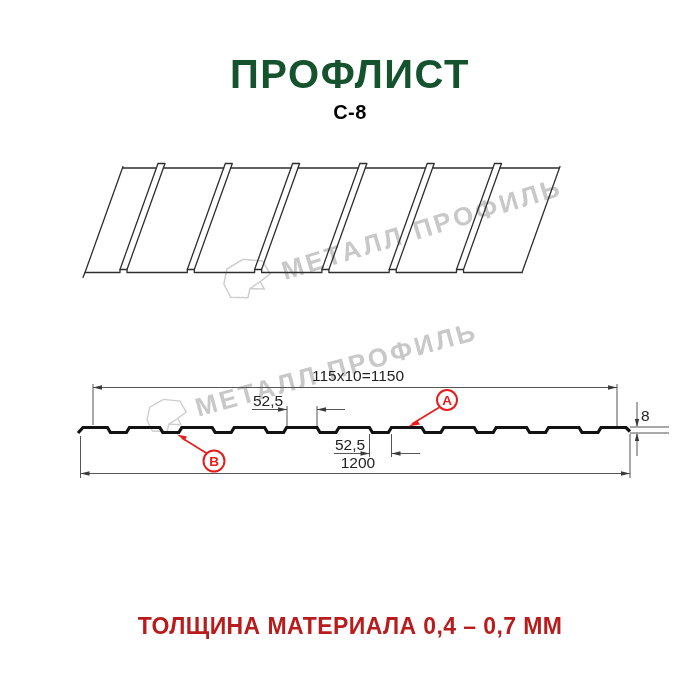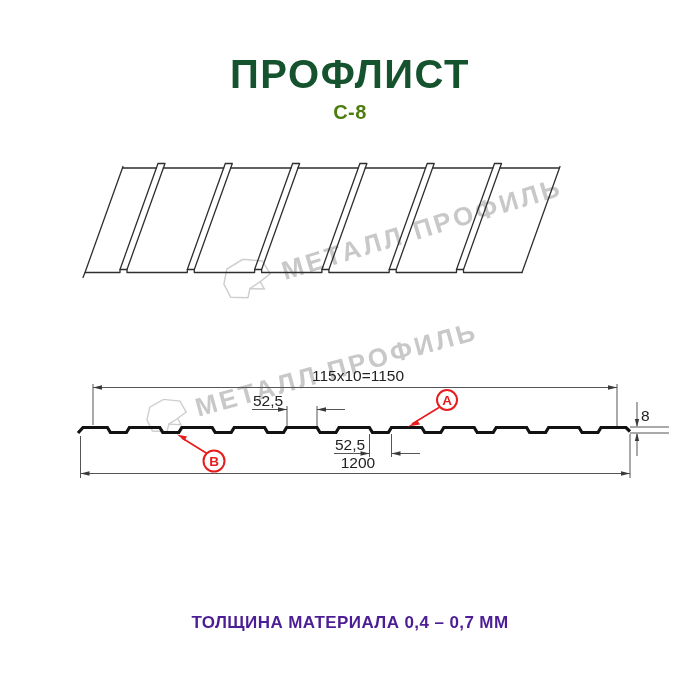--- a/index.html
+++ b/index.html
@@ -6,25 +6,25 @@
   .page{
     position:relative;width:700px;height:700px;background:#ffffff;
     font-family:"Liberation Sans", sans-serif;overflow:hidden;
   }
   .title{
     position:absolute;top:52px;left:0;width:700px;text-align:center;
     font-size:40px;font-weight:bold;letter-spacing:1.5px;color:#14532d;
   }
   .subtitle{
     position:absolute;top:101px;left:0;width:700px;text-align:center;
-    font-size:20px;font-weight:bold;letter-spacing:0.5px;color:#4d7c0f;
+    font-size:20px;font-weight:bold;letter-spacing:0.5px;color:#000000;
   }
   .footnote{
     position:absolute;top:613px;left:0;width:700px;text-align:center;
-    font-size:17px;font-weight:bold;letter-spacing:0.4px;color:#4c1d95;
+    font-size:23px;font-weight:bold;letter-spacing:0.4px;color:#b91c1c;
   }
   .wm{
     position:absolute;display:flex;align-items:flex-end;gap:8px;
     color:#c8c8c8;z-index:1;pointer-events:none;white-space:nowrap;
   }
   .wm .wm-text{
     font-size:26px;font-weight:bold;letter-spacing:3px;color:#c8c8c8;
   }
   .wm1{left:224px;top:266px;transform:rotate(-17deg);transform-origin:0 100%;}
   .wm2{left:148px;top:404px;transform:rotate(-15.5deg);transform-origin:0 100%;}

